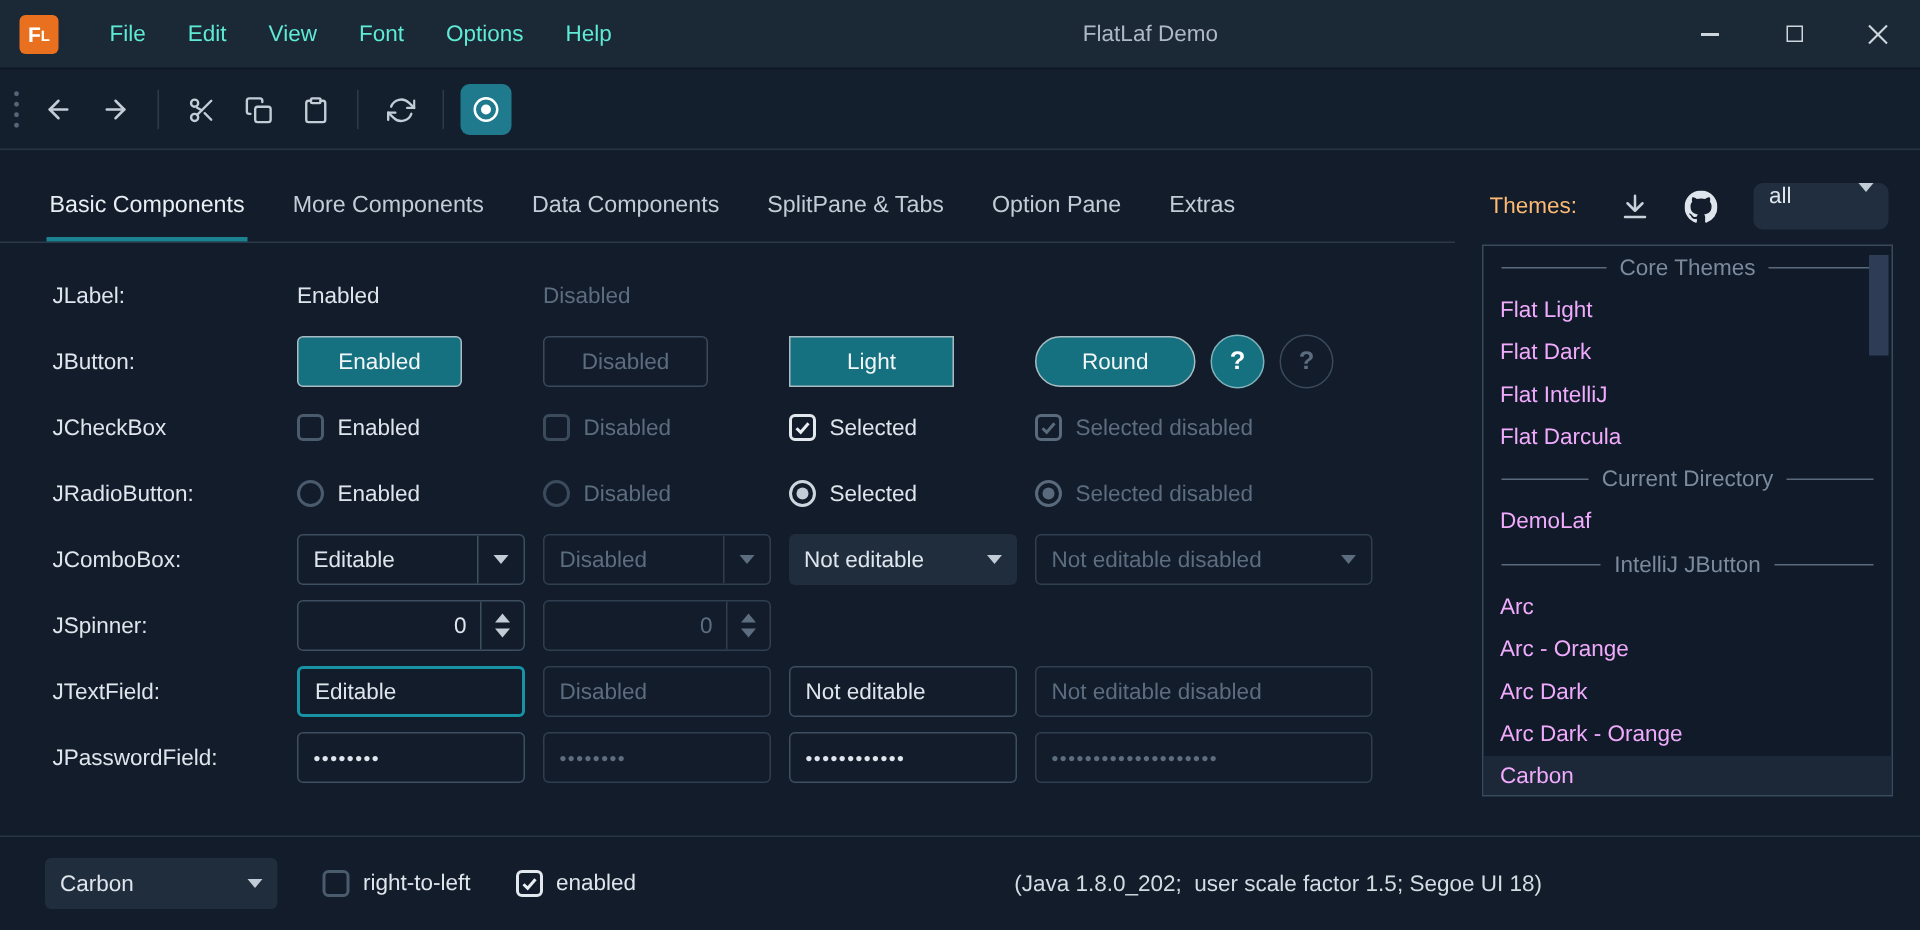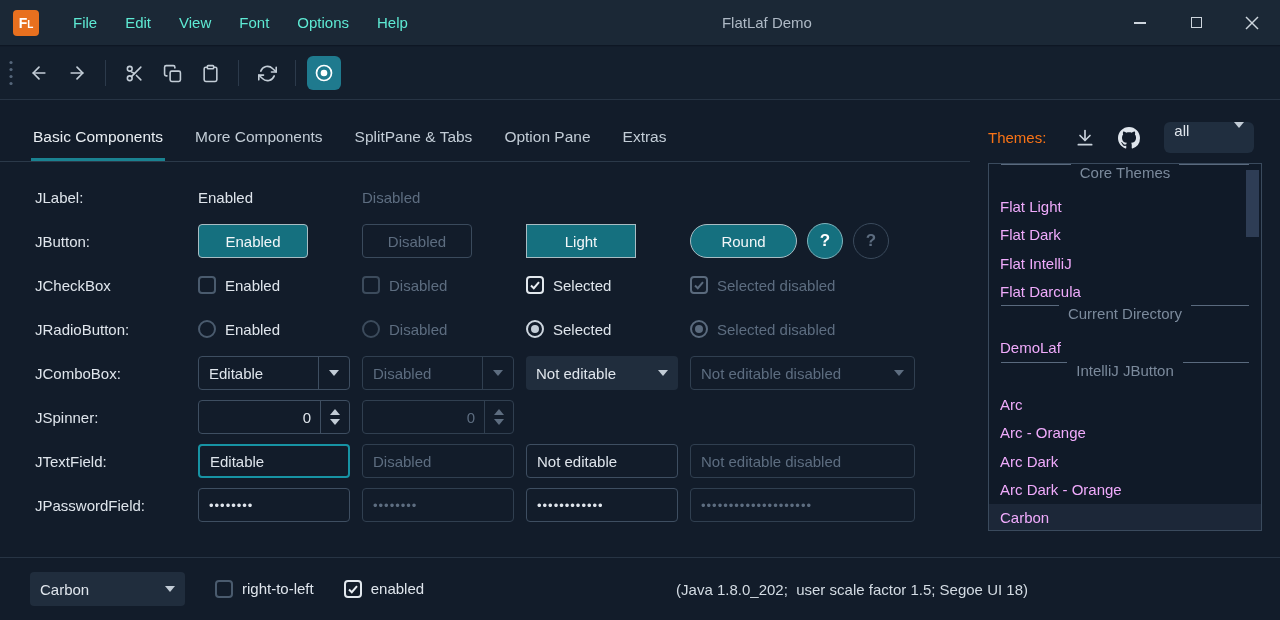--- a/index.html
+++ b/index.html
@@ -54,39 +54,39 @@
   .tab.active { color:#e9eef3; }
   .tab.active::after {
     content:""; position:absolute; left:14px; right:14px; bottom:0; height:3px; background:#1a8291;
   }
 
   
   .themes-header {
     position:absolute; left:975px; top:113px; width:305px; height:49px;
     display:flex; align-items:center;
   }
-  .themes-label { margin-left:13px; color:#f97316; }
+  .themes-label { margin-left:18px; color:#fdba74; }
   .icon-btn { width:30px; height:30px; display:flex; align-items:center; justify-content:center; color:#c9d2dc; }
   .icon-btn.dl { margin-left:24px; }
   .icon-btn.gh { margin-left:14px; }
   .filter-combo {
     margin-left:20px; width:90px; height:31px; background:#202e3f; border-radius:6px;
     display:flex; align-items:flex-start; padding:0 10px;
   }
   .filter-combo .val { flex:1; }
   .arr-down { width:0; height:0; border-left:5px solid transparent; border-right:5px solid transparent; border-top:6px solid #c2ccd6; }
 
   
   .theme-list {
     position:absolute; left:988px; top:163px; width:274px; height:368px;
     background:#101a28; border:1px solid #3a4a5d; overflow:hidden;
   }
   .theme-item { height:28.3px; display:flex; align-items:center; padding-left:11px; color:#f0abfc; }
   .theme-item.selected { background:#1c2738; }
-  .theme-hdr { height:28.3px; display:flex; color:#7b8a9c; padding:0 12px; }
+  .theme-hdr { height:28.3px; display:flex; align-items:center; color:#7b8a9c; padding:0 12px; }
   .theme-hdr .dash { flex:1; height:1px; background:#5a6a7e; }
   .theme-hdr .txt { margin:0 9px; }
   .list-thumb { position:absolute; right:2px; top:6px; width:13px; height:67px; background:#2e3d55; }
 
   
   .rows { position:absolute; left:35px; top:175px; width:940px; }
   .row { display:flex; align-items:center; height:44px; }
   .cell-label { width:163px; color:#dfe5ec; }
   .cell { width:164px; display:flex; align-items:center; }
   .cell-wide { flex:1; display:flex; align-items:center; }
@@ -264,20 +264,21 @@
     <svg width="20" height="20" viewBox="0 0 24 24" fill="none" stroke="currentColor" stroke-width="2">
         <circle cx="12" cy="12" r="9"></circle>
         <circle cx="12" cy="12" r="3" fill="currentColor"></circle>
       </svg>
   </div>
 </div>
 
 <div class="tabs-row">
   <div class="tab active">Basic Components</div>
   <div class="tab">More Components</div>
+  <div class="tab">Data Components</div>
   <div class="tab">SplitPane &amp; Tabs</div>
   <div class="tab">Option Pane</div>
   <div class="tab">Extras</div>
 </div>
 
 <div class="themes-header">
   <span class="themes-label">Themes:</span>
   <div class="icon-btn dl">
     <svg width="20" height="20" viewBox="0 0 24 24" fill="none" stroke="currentColor" stroke-width="2" stroke-linecap="round" stroke-linejoin="round">
         <line x1="12" y1="3" x2="12" y2="14"></line>

